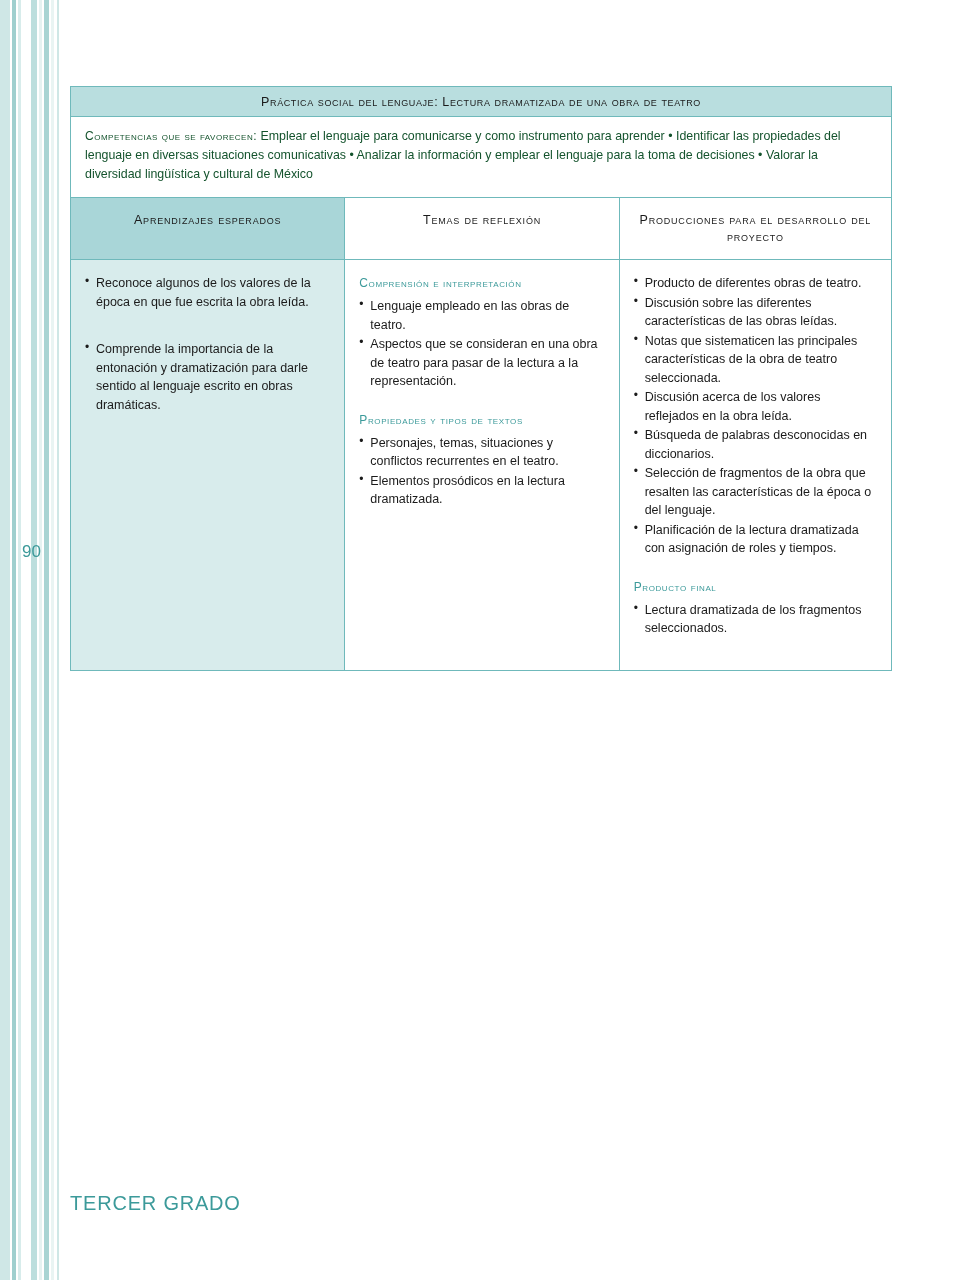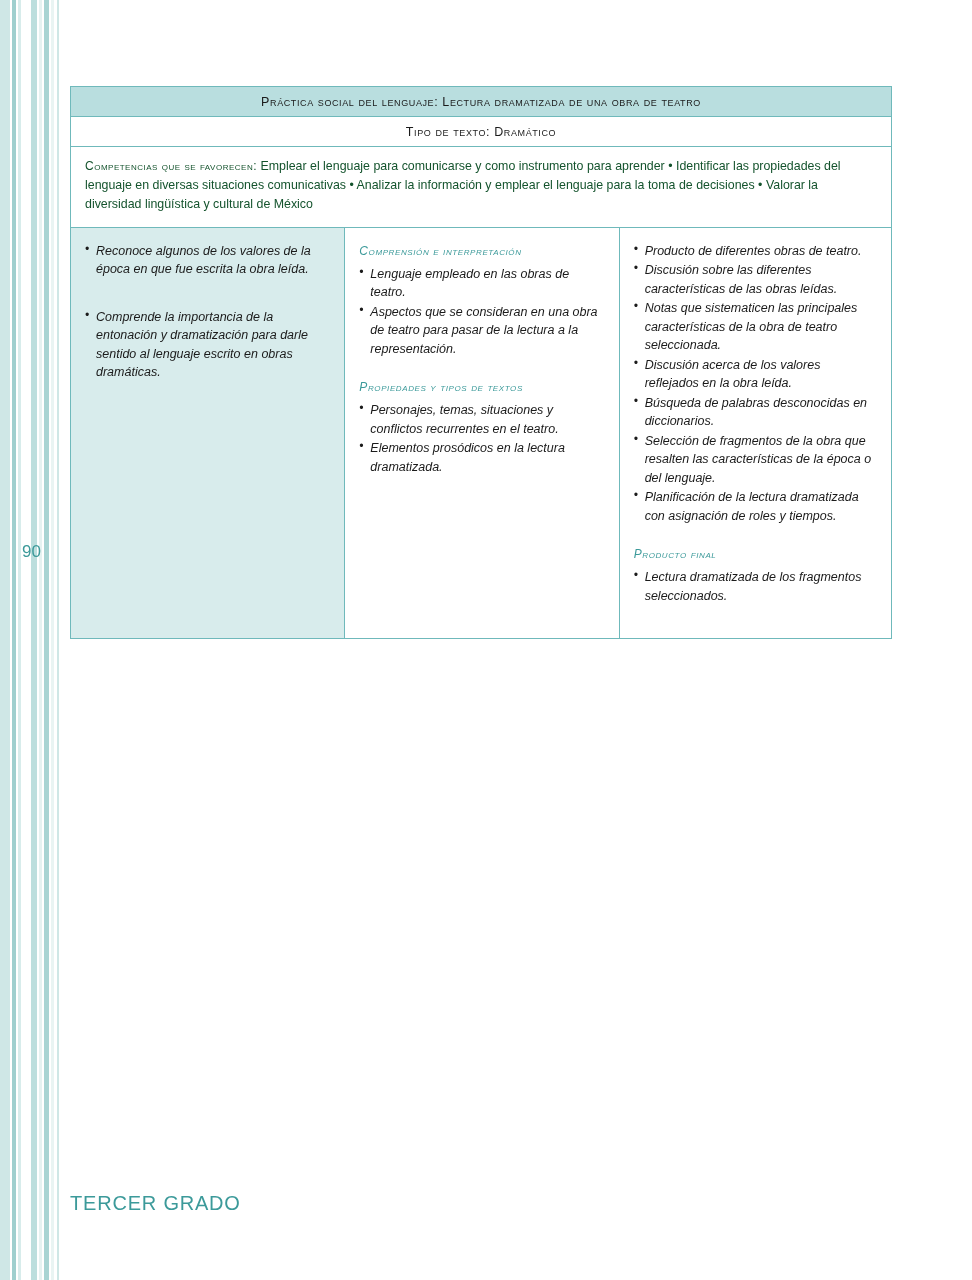--- a/index.html
+++ b/index.html
@@ -112,21 +112,20 @@
   .col-a { width: 274px; background: #d8ecec; }
   .col-b { width: 274px; background: #ffffff; }
   .col-c { width: 272px; background: #ffffff; }
 
   .body-cell {
     padding: 14px 14px 16px 14px !important;
     height: 380px;
     font-size: 12.5px;
     line-height: 1.5;
     color: #1b1b1b;
-    font-style: italic;
   }
 
   .subhead {
     font-variant: small-caps;
     color: #3c9a9a;
     font-size: 12px;
     letter-spacing: 0.6px;
     margin: 0 0 5px 0;
   }
   .subhead.spaced { margin-top: 20px; }
@@ -183,27 +182,29 @@
     <colgroup>
       <col style="width:274px;">
       <col style="width:274px;">
       <col style="width:272px;">
     </colgroup>
     <tbody>
       <tr>
         <td class="band" colspan="3">Práctica social del lenguaje: Lectura dramatizada de una obra de teatro</td>
       </tr>
       <tr>
-        <td class="band-white" colspan="3">Tipo de texto: Dramático</td>
-      </tr>
-      <tr>
         <td class="comp-cell" colspan="3">
           <span class="comp-label">Competencias que se favorecen:</span>
           <span>Emplear el lenguaje para comunicarse y como instrumento para aprender • Identificar las propiedades del lenguaje en diversas situaciones comunicativas • Analizar la información y emplear el lenguaje para la toma de decisiones • Valorar la diversidad lingüística y cultural de México</span>
         </td>
+      </tr>
+      <tr>
+        <td class="hdr-cell">Aprendizajes esperados</td>
+        <td class="hdr-cell-mid">Temas de reflexión</td>
+        <td class="hdr-cell-mid">Producciones para el desarrollo del proyecto</td>
       </tr>
       <tr>
         <td class="body-cell col-a">
           <ul class="bullets">
             <li>Reconoce algunos de los valores de la época en que fue escrita la obra leída.</li>
             <li class="gap">Comprende la importancia de la entonación y dramatización para darle sentido al lenguaje escrito en obras dramáticas.</li>
           </ul>
         </td>
         <td class="body-cell col-b">
           <div class="subhead">Comprensión e interpretación</div>

